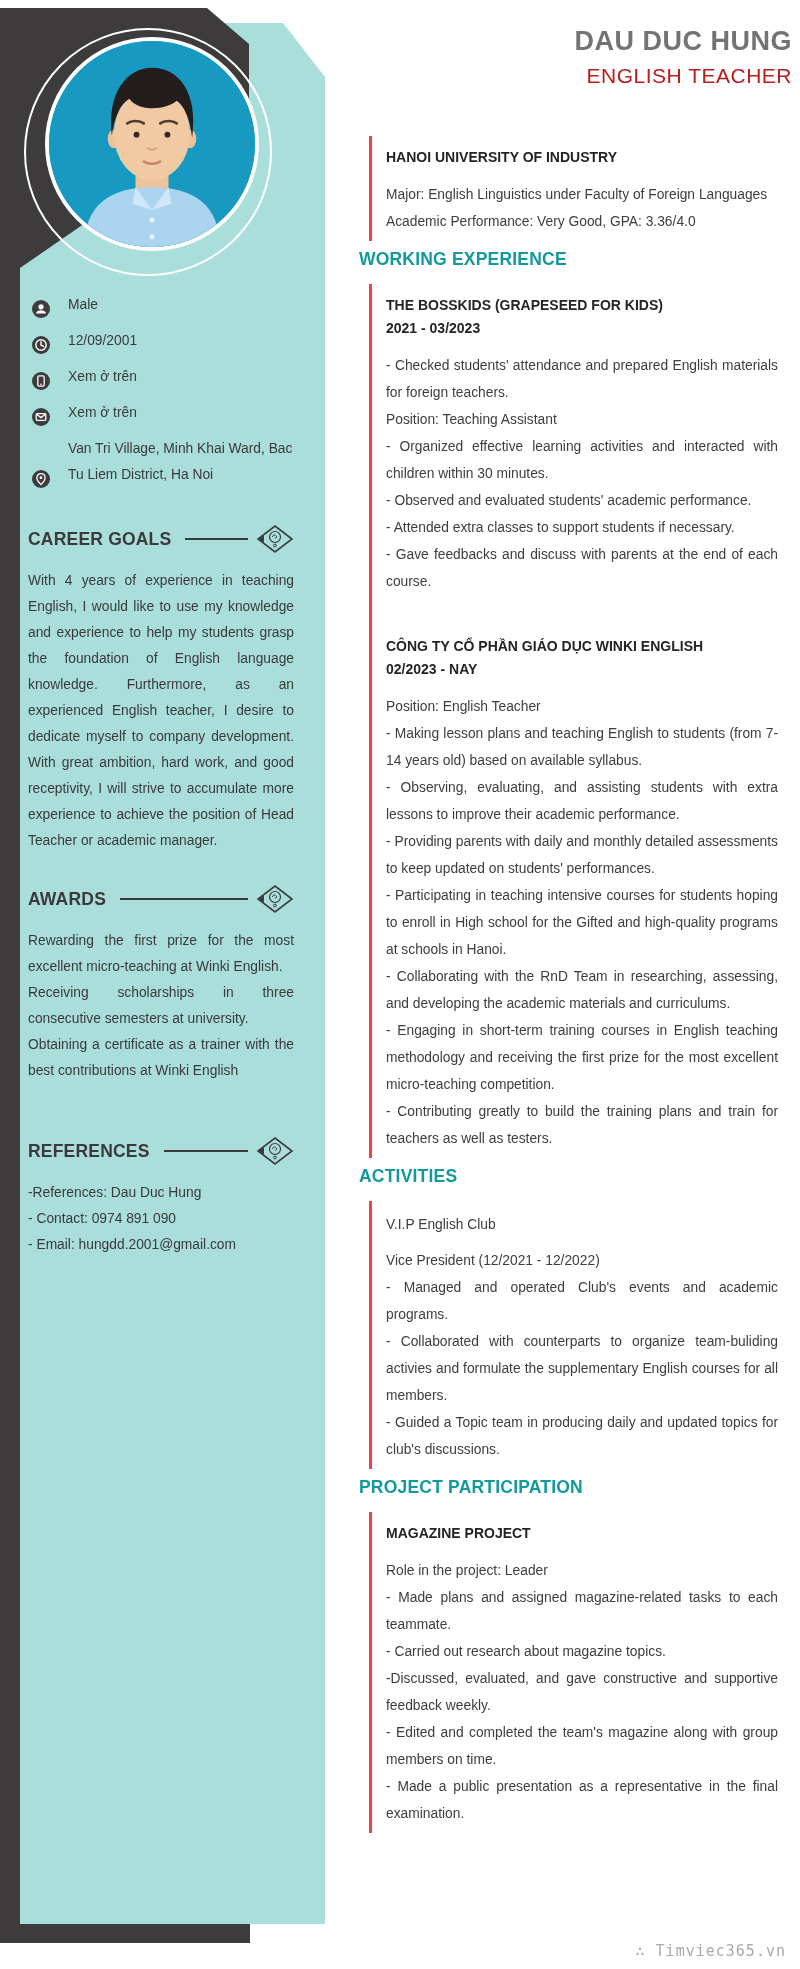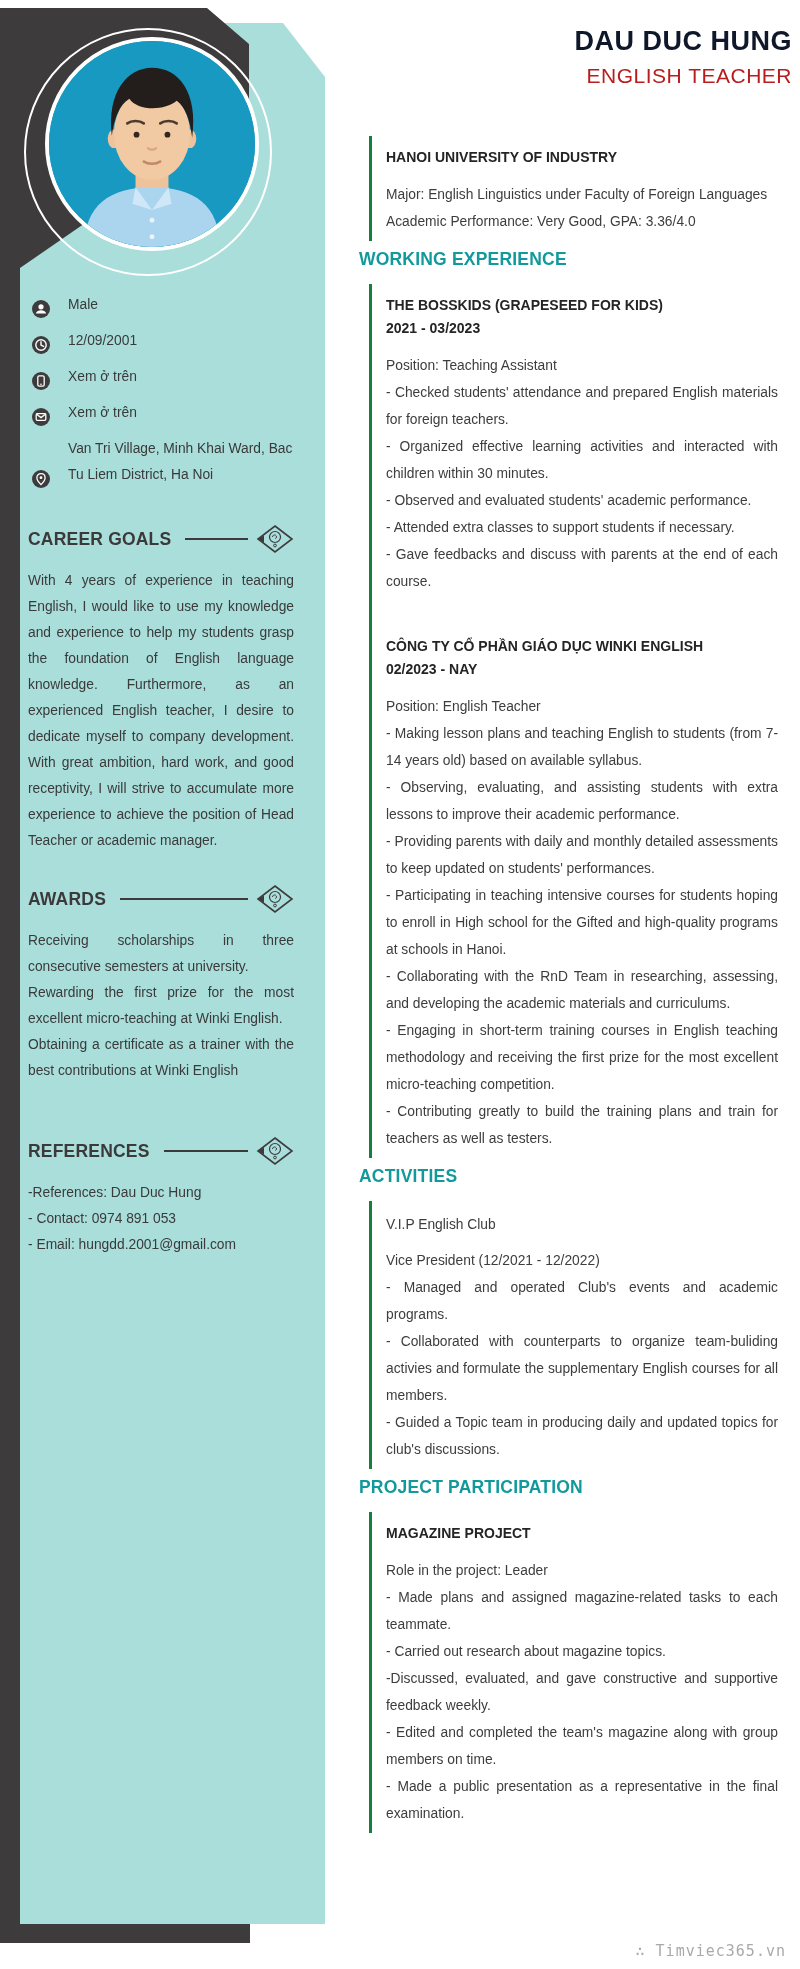--- a/index.html
+++ b/index.html
@@ -26,21 +26,21 @@
   .photo {
     position:absolute; left:45px; top:37px; width:206px; height:206px;
     border:4px solid #ffffff; border-radius:50%; overflow:hidden; background:#1899c1;
   }
   .photo svg { display:block; width:100%; height:100%; }
 
   
   .header { position:absolute; top:24px; right:8px; text-align:right; }
   .header h1 {
     margin:0; font-size:27px; line-height:34px; font-weight:bold;
-    color:#0f172a; letter-spacing:0.5px;text-align:right;
+    color:#737373; letter-spacing:0.5px;text-align:right;
   }
   .header .subtitle {
     margin-top:5px; font-size:21px; line-height:26px; color:#b91c1c; letter-spacing:0.5px;
   }
 
   
   .sidebar { position:absolute; left:28px; top:292px; width:266px; }
   .info-list { list-style:none; margin:0; padding:0; }
   .info-list li { display:flex; align-items:flex-end; margin-bottom:10px; }
   .info-list .ic { flex:0 0 18px; width:18px; height:18px; margin:4px 18px 0 4px; }
@@ -61,21 +61,21 @@
 
   
   .main { position:absolute; left:359px; top:136px; width:431px; }
   .main h2 {
     margin:0 0 14px 0; font-size:17.5px; font-weight:bold; color:#12999c; letter-spacing:0.2px;
   }
   .sec { margin:0; }
   .sec + .sec { margin-top:6px; }
   .sec.education h2 { margin-top:8px; }
   .block {
-    border-left:3px solid #15803d; margin:0 12px 8px 10px; padding:10px 0 6px 14px;
+    border-left:3px solid #ef4444; margin:0 12px 8px 10px; padding:10px 0 6px 14px;
   }
   .sub-bold { font-size:14px; font-weight:bold; color:#242424; line-height:23px; }
   .sub-gap { margin-bottom:12px; }
   .main .para { margin:0; font-size:13.8px; line-height:27px; color:#3d3d3d; }
   .job + .job { margin-top:40px; }
   .club { margin-bottom:9px !important; }
 
   
   .watermark {
     position:absolute; right:14px; top:1942px;
@@ -186,41 +186,41 @@
         <div class="rule"></div>
         <svg class="orn" viewBox="0 0 38 30">
           <polygon points="19,2 36,15 19,28 2,15" fill="none" stroke="#3d3b3c" stroke-width="1.6"></polygon>
           <circle cx="19" cy="13" r="5.5" fill="none" stroke="#3d3b3c" stroke-width="1.2"></circle>
           <path d="M16.5,13 C16.5,11.5 18,10.5 19.5,11.2 C21,12 20.8,14 19.3,14.5" fill="none" stroke="#3d3b3c" stroke-width="1"></path>
           <circle cx="19" cy="21.5" r="1.4" fill="none" stroke="#3d3b3c" stroke-width="1"></circle>
           <polygon points="2,15 8,11.5 8,18.5" fill="#3d3b3c"></polygon>
         </svg>
       </div>
       <div class="side-body">
+          <p class="para just">Rewarding the first prize for the most excellent micro-teaching at Winki English.</p>
           <p class="para just">Receiving scholarships in three consecutive semesters at university.</p>
-          <p class="para just">Rewarding the first prize for the most excellent micro-teaching at Winki English.</p>
           <p class="para just">Obtaining a certificate as a trainer with the best contributions at Winki English</p>
         </div>
     </section>
 
     <section class="side-section references">
       <div class="side-head">
         <h2>REFERENCES</h2>
         <div class="rule"></div>
         <svg class="orn" viewBox="0 0 38 30">
           <polygon points="19,2 36,15 19,28 2,15" fill="none" stroke="#3d3b3c" stroke-width="1.6"></polygon>
           <circle cx="19" cy="13" r="5.5" fill="none" stroke="#3d3b3c" stroke-width="1.2"></circle>
           <path d="M16.5,13 C16.5,11.5 18,10.5 19.5,11.2 C21,12 20.8,14 19.3,14.5" fill="none" stroke="#3d3b3c" stroke-width="1"></path>
           <circle cx="19" cy="21.5" r="1.4" fill="none" stroke="#3d3b3c" stroke-width="1"></circle>
           <polygon points="2,15 8,11.5 8,18.5" fill="#3d3b3c"></polygon>
         </svg>
       </div>
       <div class="side-body">
           <p class="para"> -References: Dau Duc Hung</p>
-          <p class="para">- Contact: 0974 891 053</p>
+          <p class="para">- Contact: 0974 891 090</p>
           <p class="para">- Email: hungdd.2001@gmail.com</p>
         </div>
     </section>
   </aside>
 
   <main class="main">
 
     <section class="sec education">
       <div class="block">
         <div class="sub-bold sub-gap">HANOI UNIVERSITY OF INDUSTRY</div>
@@ -231,22 +231,22 @@
       </div>
     </section>
 
     <section class="sec">
       <h2>WORKING EXPERIENCE</h2>
       <div class="block">
         <div class="job">
           <div class="sub-bold">THE BOSSKIDS (GRAPESEED FOR KIDS)</div>
           <div class="sub-bold sub-gap">2021 - 03/2023</div>
           <div>
+              <p class="para just">- Checked students' attendance and prepared English materials for foreign teachers.</p>
               <p class="para just">Position: Teaching Assistant</p>
-              <p class="para just">- Checked students' attendance and prepared English materials for foreign teachers.</p>
               <p class="para just">- Organized effective learning activities and interacted with children within 30 minutes.</p>
               <p class="para just">- Observed and evaluated students' academic performance.</p>
               <p class="para just">- Attended extra classes to support students if necessary.</p>
               <p class="para just">- Gave feedbacks and discuss with parents at the end of each course.</p>
             </div>
         </div>
         <div class="job">
           <div class="sub-bold">CÔNG TY CỔ PHẦN GIÁO DỤC WINKI ENGLISH</div>
           <div class="sub-bold sub-gap">02/2023 - NAY</div>
           <div>

